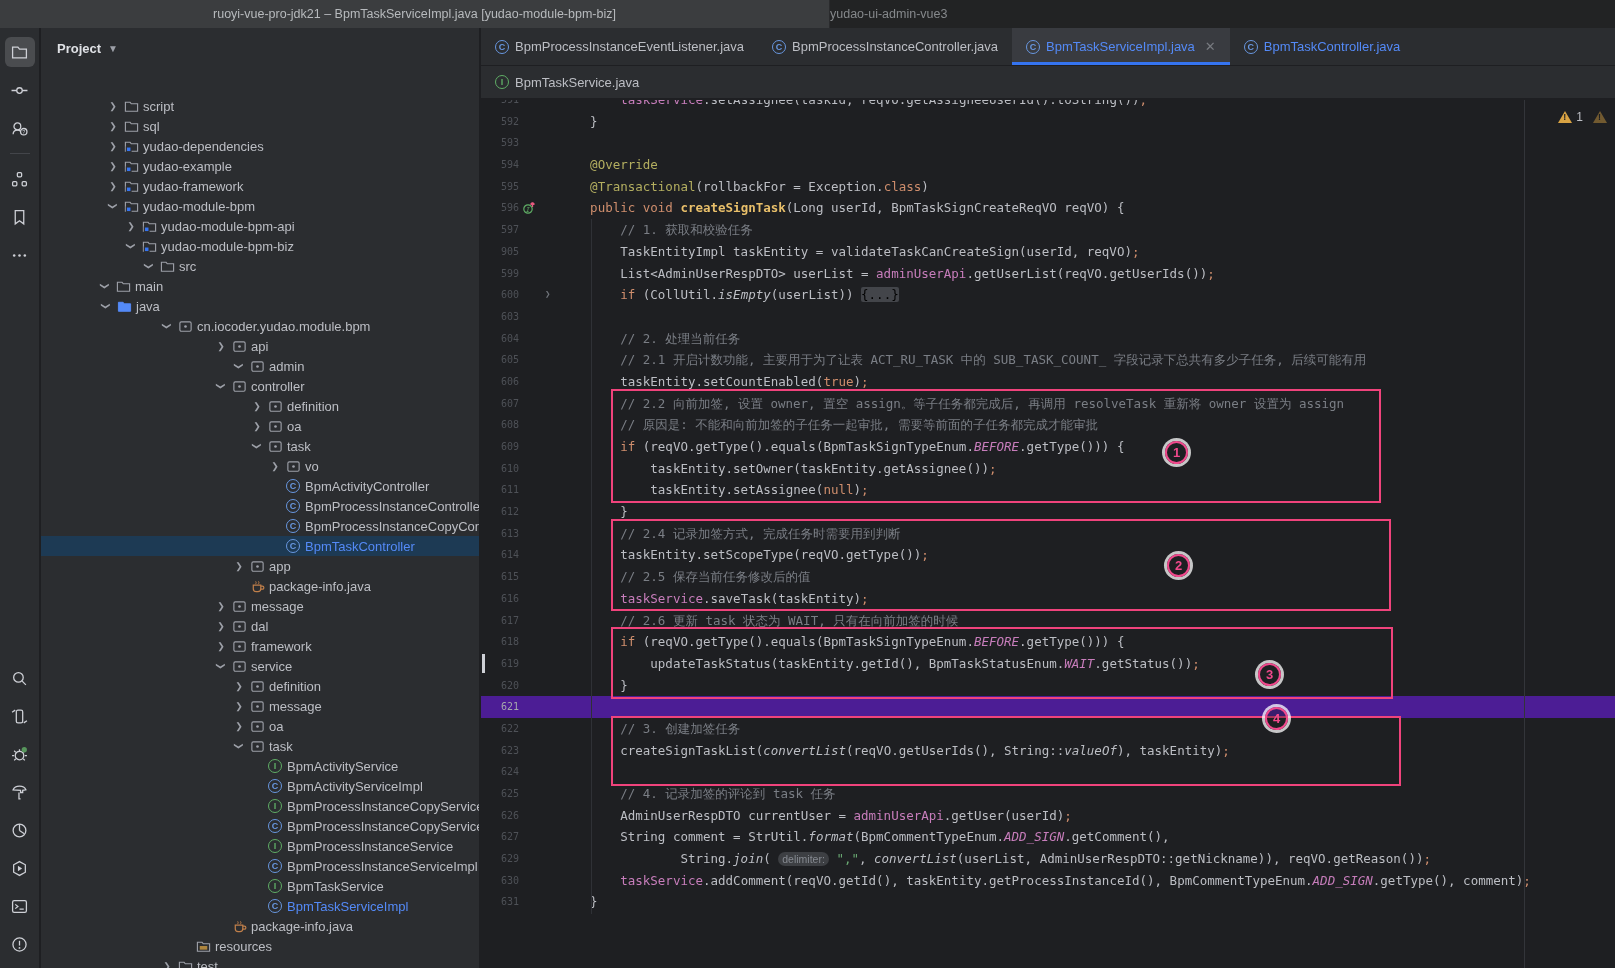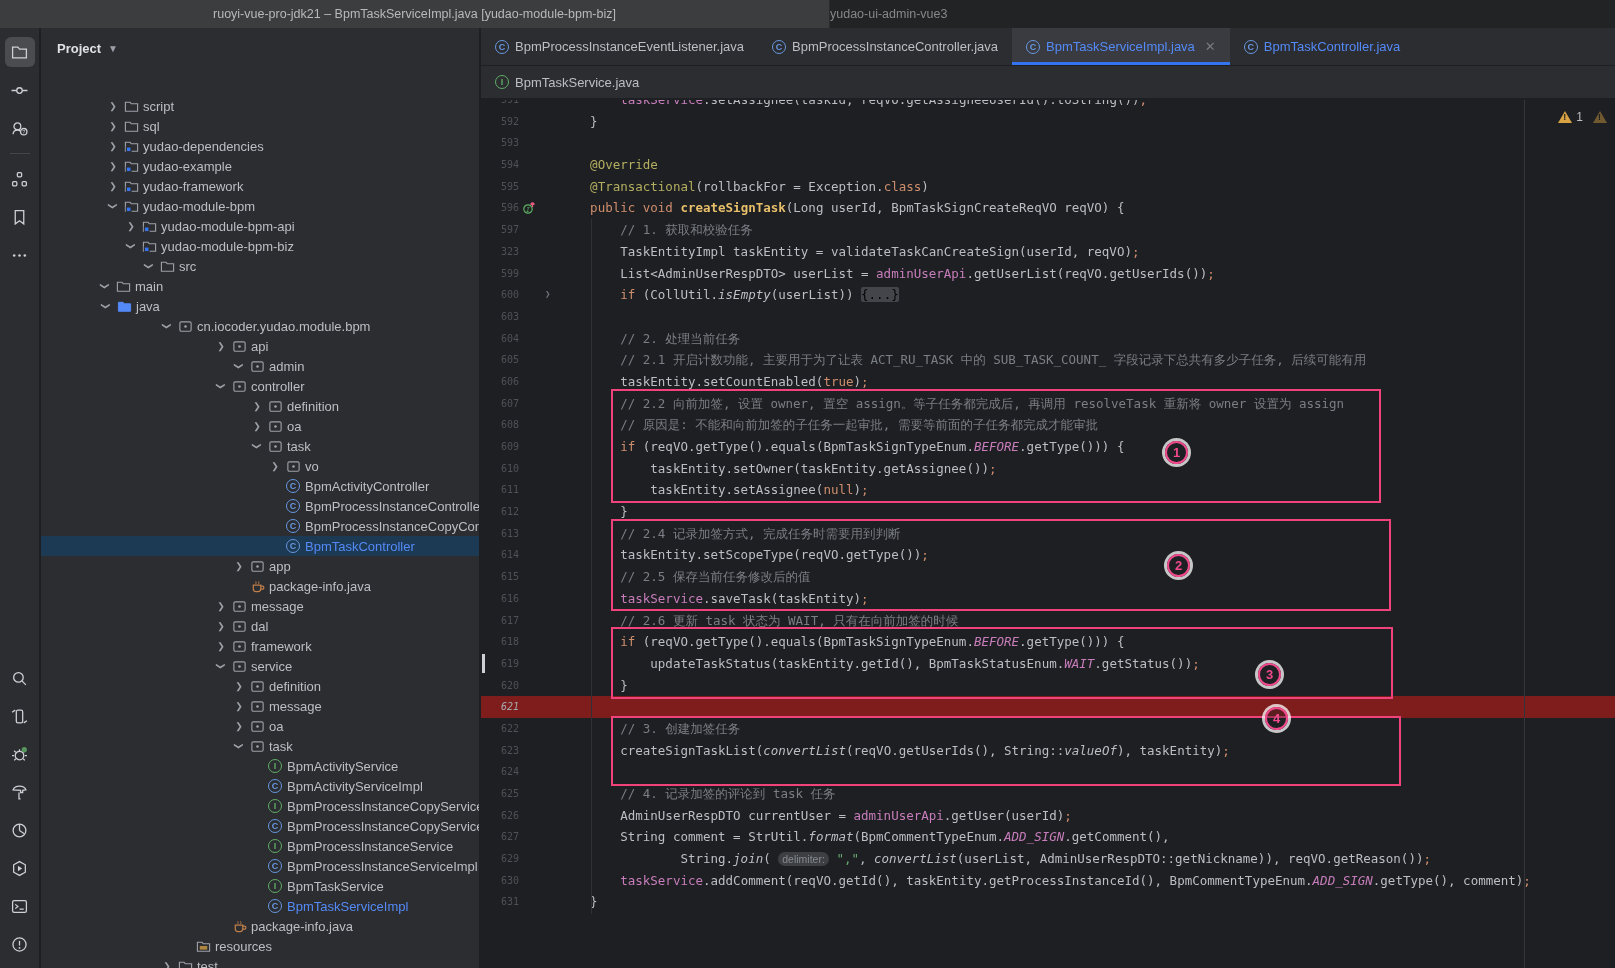--- a/index.html
+++ b/index.html
@@ -52,21 +52,21 @@
   .tab .tname.mod { color:#548af7; }
   .tab.active { background:#393b40; }
   .tab.active::after { content:""; position:absolute; left:0; right:0; bottom:0; height:3px; background:#3574f0; }
   .tab .close { color:#787b80; font-size:13px; margin-left:4px; }
 
   
   .editor { position:absolute; left:481px; top:100px; width:1134px; height:868px; background:#1e1f22; overflow:hidden; }
   .lines { position:absolute; left:0; top:-11px; right:0; }
   .cl { height:21.7px; display:flex; white-space:pre; font-family:"DejaVu Sans Mono", monospace;
     font-size:12.5px; line-height:21.7px; position:relative; }
-  .cl.caret { background:#7f1d1d;font-style:italic; }
+  .cl.caret { background:#4c1d95; }
   .gutter { width:79px; flex:none; display:flex; position:relative; }
   .lnum { width:38px; text-align:right; color:#4e5157; font-size:10px; font-family:"DejaVu Sans Mono",monospace; }
   .cl.caret .lnum { color:#a6a8ad; }
   .gico { position:absolute; left:42px; top:3px; }
   .foldarrow { position:absolute; left:64px; top:0; color:#6f737a; font-size:9px; line-height:21.7px; }
   .chbar { position:absolute; left:1px; top:1px; width:2.5px; height:19px; background:#ced0d6; }
   .codetext { flex:1; }
   .tk-d{color:#bcbec4} .tk-c{color:#7a7e85} .tk-k{color:#cf8e6d} .tk-a{color:#b3ae60}
   .tk-m{color:#e8bf6a;font-weight:bold} .tk-f{color:#c77dbb} .tk-p{color:#c77dbb;font-style:italic}
   .tk-i{color:#bcbec4;font-style:italic} .tk-s{color:#6aab73}
@@ -695,21 +695,21 @@
         <div class="cl ">
     <div class="gutter">
       
       <span class="lnum">597</span>
       
       
     </div><div class="codetext"><span class="tk-c">        // 1. 获取和校验任务</span></div></div>
         <div class="cl ">
     <div class="gutter">
       
-      <span class="lnum">323</span>
+      <span class="lnum">905</span>
       
       
     </div><div class="codetext"><span class="tk-d">        TaskEntityImpl taskEntity = validateTaskCanCreateSign(userId, reqVO)</span><span class="tk-k">;</span></div></div>
         <div class="cl ">
     <div class="gutter">
       
       <span class="lnum">599</span>
       
       
     </div><div class="codetext"><span class="tk-d">        List&lt;AdminUserRespDTO&gt; userList = </span><span class="tk-f">adminUserApi</span><span class="tk-d">.getUserList(reqVO.getUserIds())</span><span class="tk-k">;</span></div></div>

